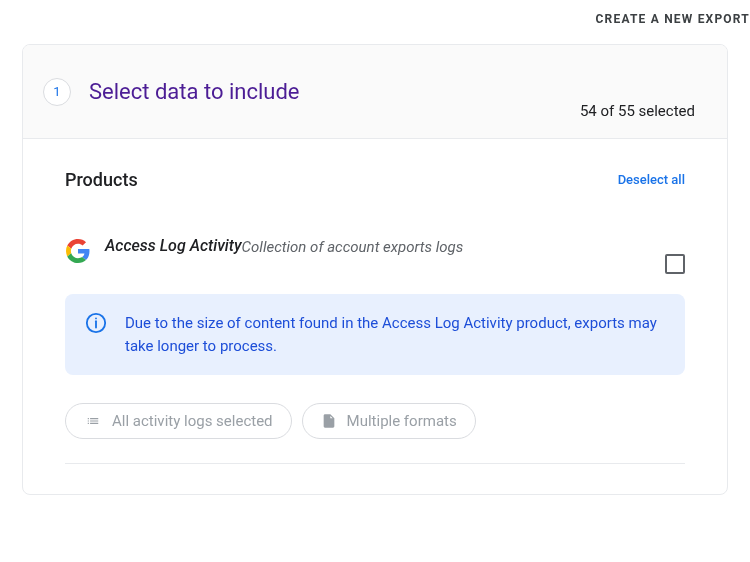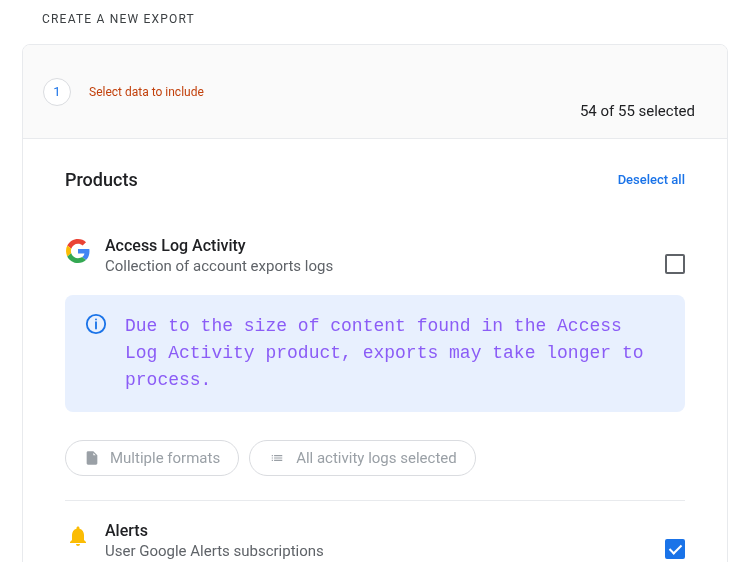--- a/index.html
+++ b/index.html
@@ -9,24 +9,25 @@
     }
     body {
       font-family: 'Google Sans', Roboto, Arial, sans-serif;
       background: #fff;
       color: #202124;
       width: 750px;
       padding: 0;
     }
     .page-title {
       font-size: 12px;
-      font-weight: 400;
+      font-weight: 700;
       letter-spacing: 1.2px;
       color: #3c4043;
       padding: 12px 0 18px 42px;
+      text-align: right;
     }
     .card {
       border: 1px solid #e8eaed;
       border-radius: 8px;
       margin: 0 22px 0 22px;
       overflow: hidden;
       background: #fff;
     }
     .step-header {
       display: flex;
@@ -47,23 +48,23 @@
       border-radius: 50%;
       border: 1px solid #dadce0;
       display: flex;
       align-items: center;
       justify-content: center;
       font-size: 13px;
       color: #1a73e8;
       background: #fff;
     }
     .step-title {
-      font-size: 12px;
+      font-size: 22px;
       font-weight: 400;
-      color: #c2410c;
+      color: #4c1d95;
     }
     .step-count {
       font-size: 15px;
       color: #202124;
       margin-top: 39px;
     }
     .section-body {
       padding: 30px 42px 10px 42px;
     }
     .section-header {
@@ -98,21 +99,22 @@
       flex-shrink: 0;
       width: 26px;
       height: 26px;
       display: flex;
       align-items: center;
       justify-content: center;
       margin-top: 2px;
     }
     .product-text {
       display: flex;
-      flex-direction: column;
+      flex-direction: row;
+      font-style: italic;
     }
     .product-name {
       font-size: 16px;
       font-weight: 500;
       color: #202124;
     }
     .product-desc {
       font-size: 15px;
       color: #5f6368;
       margin-top: 2px;
@@ -148,24 +150,23 @@
       padding: 18px 20px;
       display: flex;
       gap: 18px;
       align-items: flex-start;
       margin-bottom: 28px;
     }
     .info-icon-wrap {
       flex-shrink: 0;
     }
     .info-text {
-      font-size: 18px;
-      color: #8b5cf6;
+      font-size: 15px;
+      color: #1d4ed8;
       line-height: 1.5;
-      font-family: Liberation Mono, monospace;
     }
     .chips-row {
       display: flex;
       gap: 10px;
       margin-bottom: 24px;
     }
     .chip {
       border: 1px solid #dadce0;
       border-radius: 24px;
       padding: 8px 18px;
@@ -234,47 +235,33 @@
           <line x1="12" y1="10" x2="12" y2="17" stroke-linecap="round"></line>
           <circle cx="12" cy="7" r="1" fill="#1a73e8" stroke="none"></circle>
         </svg>
       </div>
       <div class="info-text">Due to the size of content found in the Access Log Activity product, exports may take longer to process.</div>
     </div>
 
     <div class="chips-row">
       <div class="chip">
         <span class="chip-icon">
+          <svg width="18" height="14" viewBox="0 0 24 24" fill="#9aa0a6">
+            <path d="M3 13h2v-2H3v2zm0 4h2v-2H3v2zm0-8h2V7H3v2zm4 4h14v-2H7v2zm0 4h14v-2H7v2zM7 7v2h14V7H7z"></path>
+          </svg>
+        </span>
+        <span>All activity logs selected</span>
+      </div>
+      <div class="chip">
+        <span class="chip-icon">
           <svg width="16" height="18" viewBox="0 0 24 24" fill="#9aa0a6">
             <path d="M14 2H6c-1.1 0-2 .9-2 2v16c0 1.1.9 2 2 2h12c1.1 0 2-.9 2-2V8l-6-6zm0 2.5L17.5 8H14V4.5z"></path>
           </svg>
         </span>
         <span>Multiple formats</span>
       </div>
-      <div class="chip">
-        <span class="chip-icon">
-          <svg width="18" height="14" viewBox="0 0 24 24" fill="#9aa0a6">
-            <path d="M3 13h2v-2H3v2zm0 4h2v-2H3v2zm0-8h2V7H3v2zm4 4h14v-2H7v2zm0 4h14v-2H7v2zM7 7v2h14V7H7z"></path>
-          </svg>
-        </span>
-        <span>All activity logs selected</span>
-      </div>
     </div>
 
     <hr class="divider">
 
-    <div class="product-row">
-      <div class="product-info">
-        <div class="product-icon bell-icon">
-          <svg width="24" height="24" viewBox="0 0 24 24">
-            <path d="M12 22c1.1 0 2-.9 2-2h-4c0 1.1.9 2 2 2zm6-6v-5c0-3.07-1.64-5.64-4.5-6.32V4c0-.83-.67-1.5-1.5-1.5s-1.5.67-1.5 1.5v.68C7.63 5.36 6 7.92 6 11v5l-2 2v1h16v-1l-2-2z"></path>
-          </svg>
-        </div>
-        <div class="product-text">
-          <div class="product-name">Alerts</div>
-          <div class="product-desc">User Google Alerts subscriptions</div>
-        </div>
-      </div>
-      <div class="checkbox checked"></div>
-    </div>
 
   </div>
 </div>
 
 </body></html>

